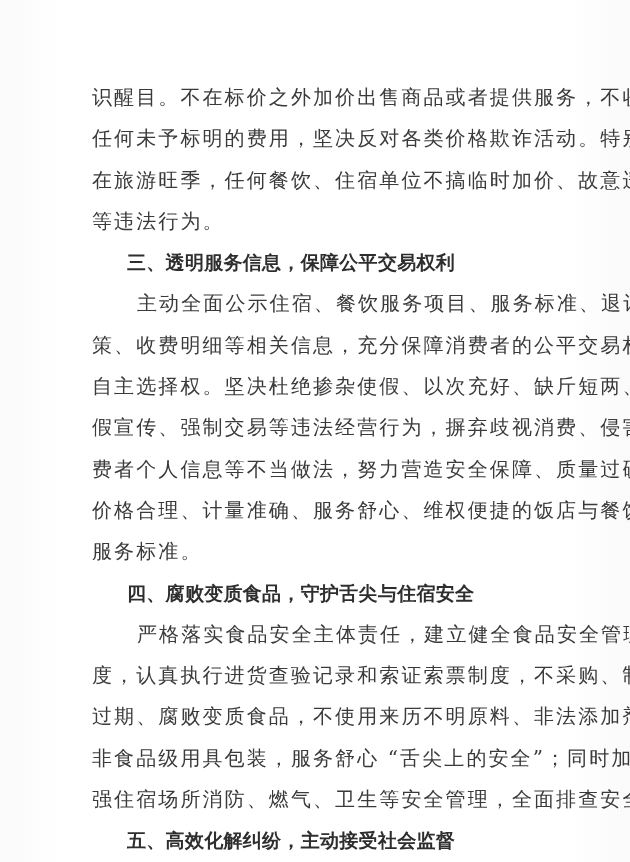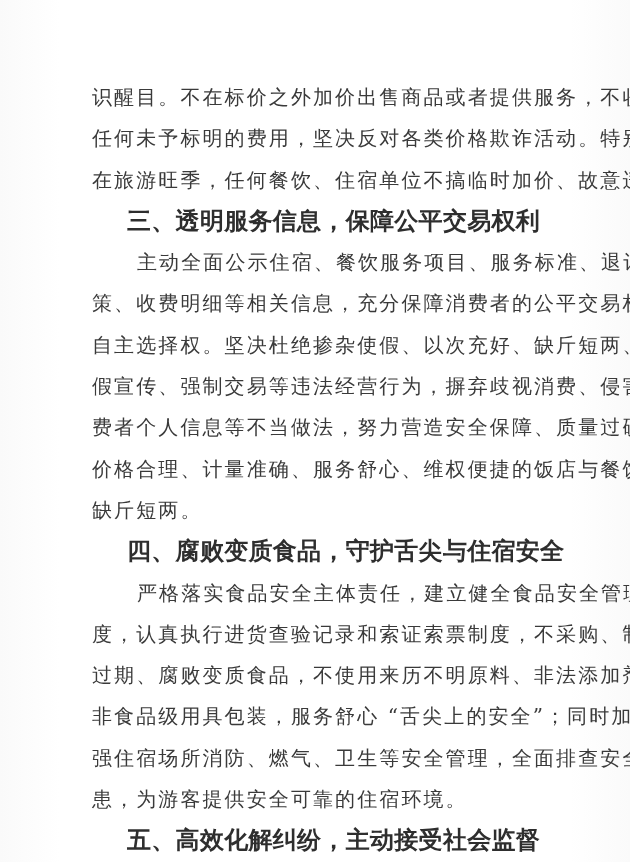--- a/index.html
+++ b/index.html
@@ -26,52 +26,52 @@
     white-space: nowrap;
     letter-spacing: 2.1px;
     text-align: justify;
     text-align-last: justify;
   }
   .line.last { text-align-last: left; }
   .line.indent { padding-left: 45px; }
   .heading {
     height: 41.3px;
     line-height: 41.3px;
-    font-size: 24px;
+    font-size: 19px;
     font-weight: bold;
     font-family: "DejaVu Sans", "Liberation Sans", sans-serif;
     color: #2e2e2e;
     padding-left: 35px;
     white-space: nowrap;
     letter-spacing: 0.3px;
   }
 </style>
 </head>
 <body>
 
 <div class="page">
   <div class="content">
 
     <div class="line">识醒目。不在标价之外加价出售商品或者提供服务，不收取</div>
     <div class="line">任何未予标明的费用，坚决反对各类价格欺诈活动。特别是</div>
     <div class="line">在旅游旺季，任何餐饮、住宿单位不搞临时加价、故意违约</div>
+    <div class="line last">等违法行为。</div>
 
     <div class="heading">三、透明服务信息，保障公平交易权利</div>
     <div class="line indent">主动全面公示住宿、餐饮服务项目、服务标准、退订政</div>
     <div class="line">策、收费明细等相关信息，充分保障消费者的公平交易权和</div>
     <div class="line">自主选择权。坚决杜绝掺杂使假、以次充好、缺斤短两、虚</div>
     <div class="line">假宣传、强制交易等违法经营行为，摒弃歧视消费、侵害消</div>
     <div class="line">费者个人信息等不当做法，努力营造安全保障、质量过硬、</div>
     <div class="line">价格合理、计量准确、服务舒心、维权便捷的饭店与餐饮服</div>
-    <div class="line last">缺斤短两。</div>
+    <div class="line last">服务标准。</div>
 
     <div class="heading">四、腐败变质食品，守护舌尖与住宿安全</div>
     <div class="line indent">严格落实食品安全主体责任，建立健全食品安全管理制</div>
     <div class="line">度，认真执行进货查验记录和索证索票制度，不采购、制售</div>
     <div class="line">过期、腐败变质食品，不使用来历不明原料、非法添加剂及</div>
     <div class="line">非食品级用具包装，服务舒心 “舌尖上的安全”；同时加</div>
     <div class="line">强住宿场所消防、燃气、卫生等安全管理，全面排查安全隐</div>
-    <div class="line last">患，为游客提供安全可靠的住宿环境。</div>
 
     <div class="heading">五、高效化解纠纷，主动接受社会监督</div>
 
   </div>
 </div>
 
 </body></html>

